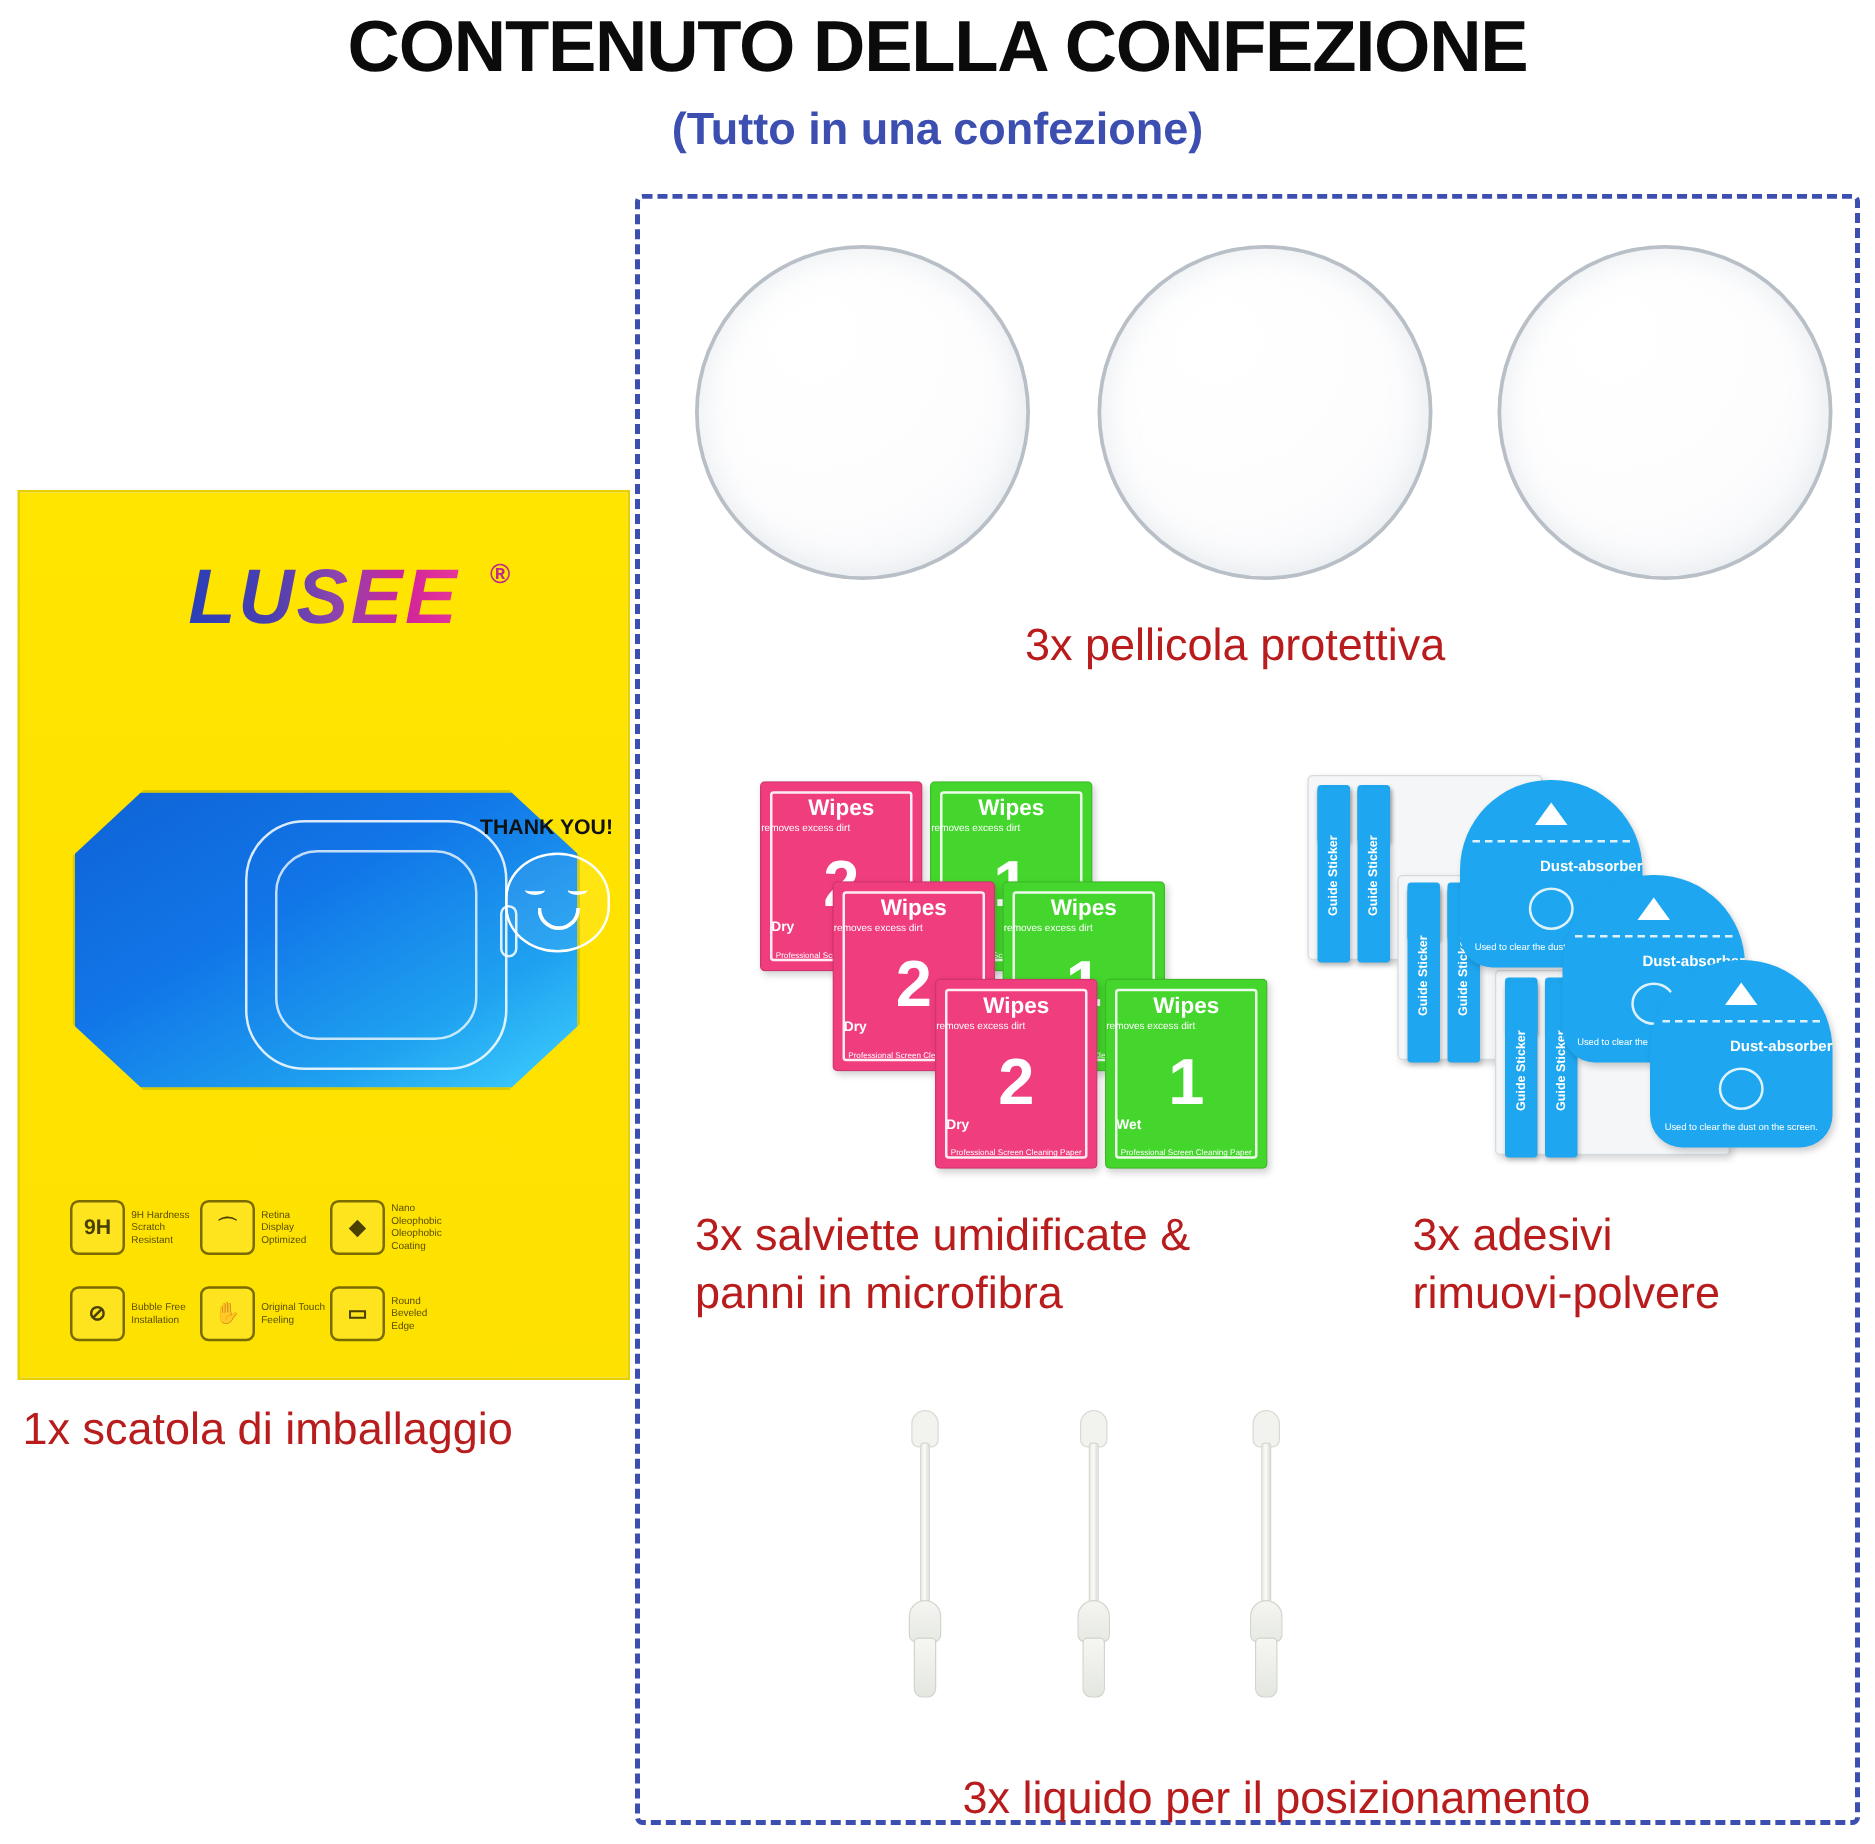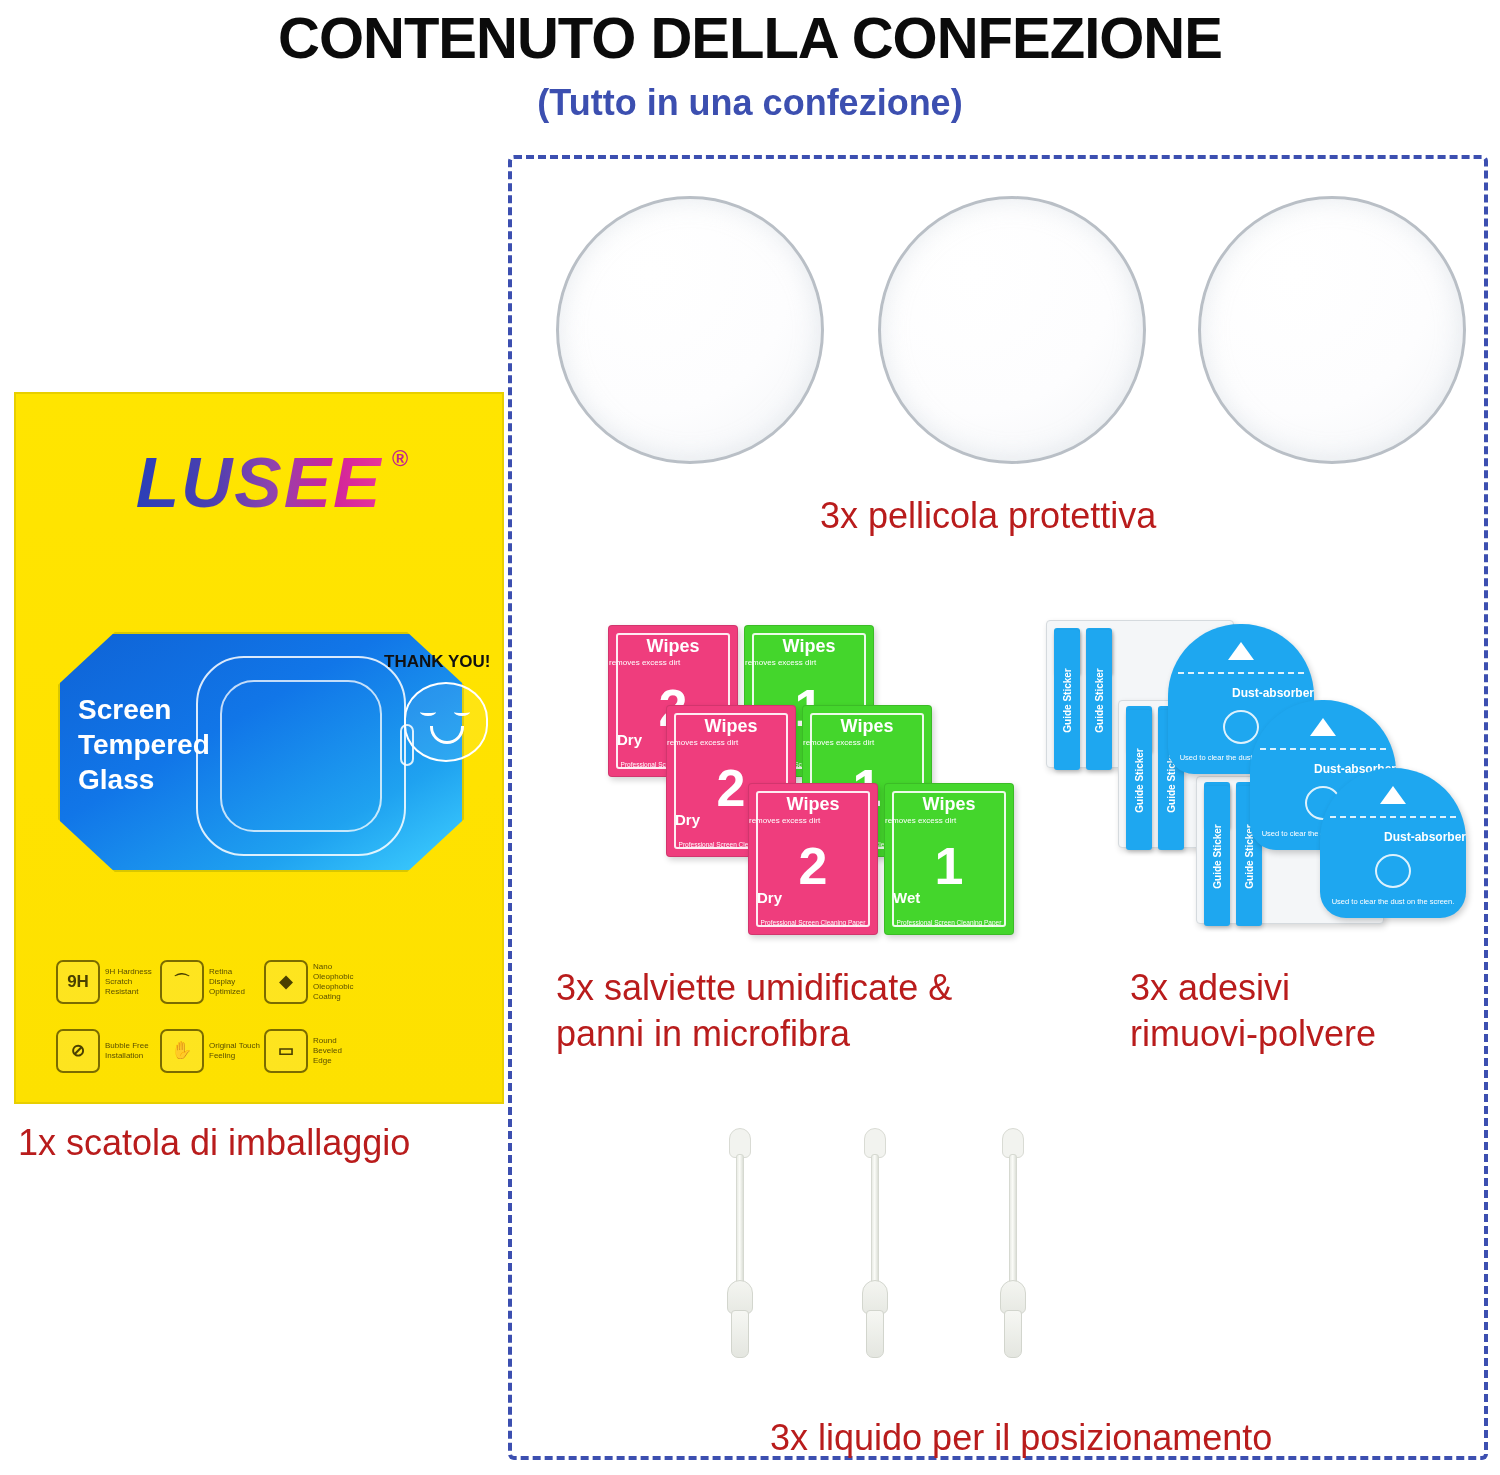--- a/index.html
+++ b/index.html
@@ -67,21 +67,21 @@
     width: 490px; height: 712px;
     background: linear-gradient(180deg, #ffe500 0%, #ffe200 55%, #fde100 100%);
     border: 2px solid #e8cf00;
   }
   .brand-wrap {
     position: absolute; left: 0; top: 48px; width: 100%;
     text-align: center;
   }
   .brand {
     display: inline-block;
-    font-size: 71px; font-weight: bold; font-style: italic;
+    font-size: 62px; font-weight: bold; font-style: italic;
     letter-spacing: 2px;
     background: linear-gradient(90deg, #2a3fb8 0%, #4a3fb0 30%, #8e44ad 55%, #d0249a 80%, #e8359a 100%);
     -webkit-background-clip: text; background-clip: text;
     color: transparent;
     text-align: center;
     -webkit-text-fill-color: transparent;
   }
   .brand-reg {
     position: absolute; left: 376px; top: 52px;
     font-size: 22px; color: #c0268e; font-weight: bold;
@@ -181,21 +181,21 @@
   .wipe .w-sub {
     position: absolute; left: 0; top: 32px; width: 100%;
     font-size: 8px; color: #fff;
   }
   .wipe .w-num {
     position: absolute; left: 0; top: 52px; width: 100%;
     text-align: center; font-size: 52px; font-weight: bold; color: #fff;
   }
   .wipe .w-type {
     position: absolute; left: 8px; bottom: 28px;
-    font-size: 15px; color: #fff; font-weight: bold;
+    font-size: 11px; color: #fff; font-weight: bold;
   }
   .wipe .w-foot {
     position: absolute; left: 0; bottom: 8px; width: 100%;
     text-align: center; font-size: 6.5px; color: #fff;
   }
   .wipe.pink { background: #ef3d7d; }
   .wipe.green { background: #44d62c; }
 
   #wipe-dry-1 { left: 608px; top: 625px; }
   #wipe-wet-1 { left: 744px; top: 625px; }
@@ -349,23 +349,20 @@
     <div class="brand-reg">®</div>
 
     <div class="octagon"></div>
     <div class="watch-outline"></div>
     <div class="watch-crown"></div>
     <div class="smiley">
       <div class="eye l"></div>
       <div class="eye r"></div>
       <div class="mouth"></div>
     </div>
-    <div class="oct-text">Screen
-Tempered
-Glass</div>
     <div class="thankyou">THANK YOU!</div>
 
     <div class="feature-grid">
       <div class="feature">
         <div class="fbox">9H</div>
         <div class="ftext">9H Hardness
 Scratch Resistant</div>
       </div>
       <div class="feature">
         <div class="fbox">⌒</div>

